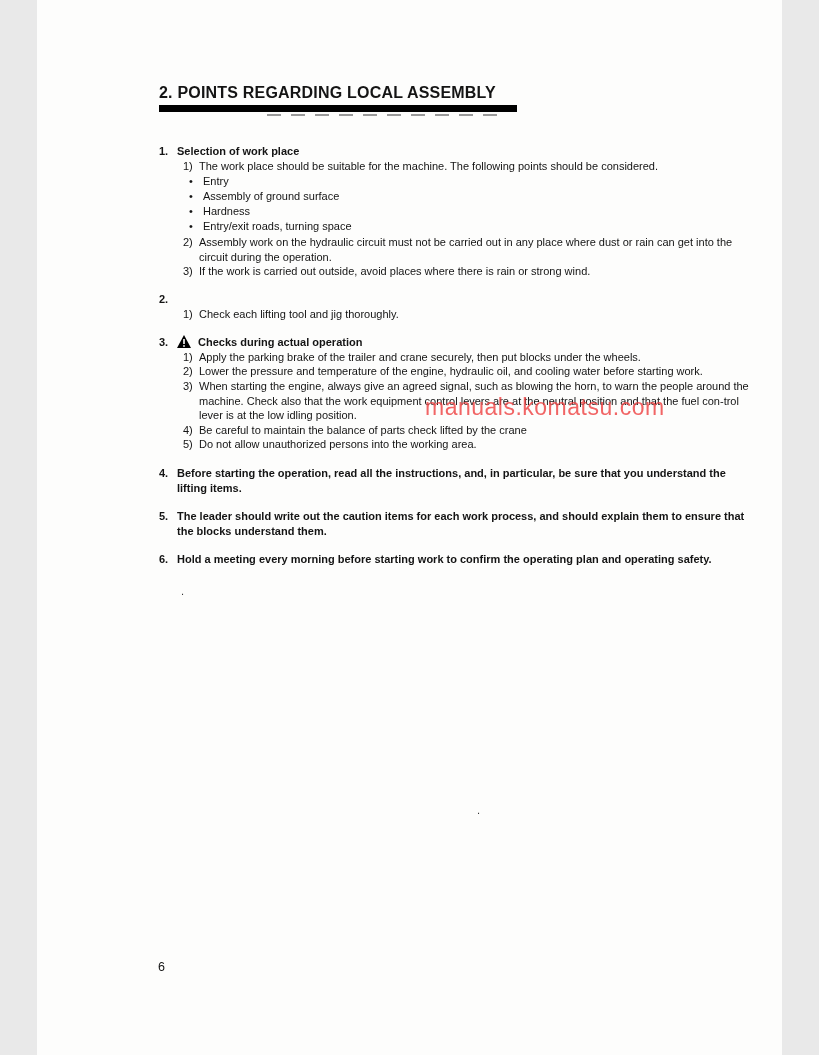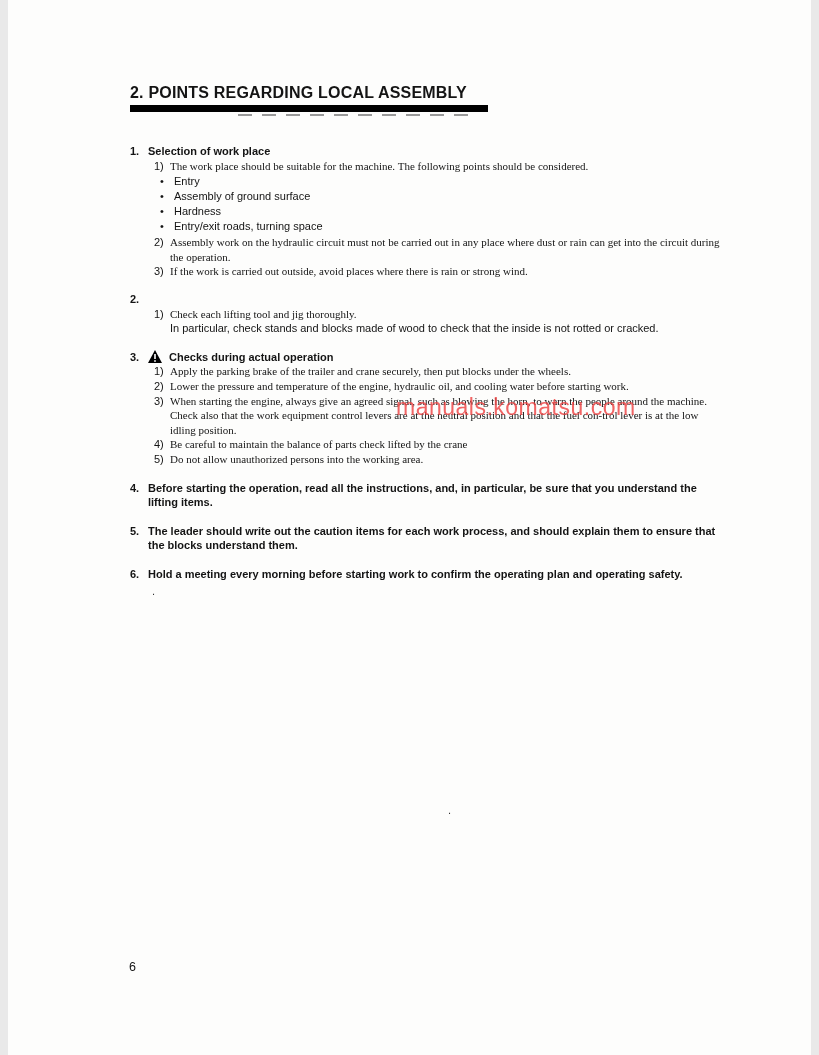--- a/index.html
+++ b/index.html
@@ -1,18 +1,18 @@
 <!DOCTYPE html>
 <html><head>
 <meta charset="utf-8">
 <style>
   html, body { margin: 0; padding: 0; background: #e9e9e9; }
   .page {
     position: relative;
-    width: 803px;
+    width: 745px;
     height: 1055px;
     margin: 0 auto;
     background: #fdfdfc;
     font-family: "Liberation Sans", sans-serif;
     color: #141414;
     overflow: hidden;
   }
   .content {
     position: absolute;
     left: 122px;
@@ -40,21 +40,21 @@
     margin-left: 108px;
     background: repeating-linear-gradient(90deg, #9a9a9a 0 14px, transparent 14px 24px);
   }
   .sec { margin-top: 13px; font-size: 11px; line-height: 14.6px; }
   .sec.para { margin-top: 14px; }
   .sec-head { display: flex; font-weight: bold; }
   .sec-num { width: 18px; flex: none; font-weight: bold; }
   .sec-head .warn-wrap { flex: none; margin-right: 7px; }
   .item { display: flex; margin-left: 24px; }
   .item-num { width: 16px; flex: none; }
-  .item-text { flex: 1; font-family: Liberation Serif, serif; }
+  .item-text { flex: 1; }
   .cont-line { margin-left: 40px; }
   .bullets { margin: 1px 0 1px 30px; padding: 0; list-style: none; }
   .bullets li { display: flex; line-height: 15px; }
   .bullet-mark { width: 14px; flex: none; }
   .warn-icon { display: inline-block; vertical-align: -2px; }
   .watermark {
     position: absolute;
     left: 388px;
     top: 394px;
     font-size: 23px;
@@ -122,21 +122,20 @@
     </div>
 
     <div class="sec">
       <div class="sec-head">
         <span class="sec-num">2.</span>
       </div>
       <div class="item">
         <span class="item-num">1)</span>
         <span class="item-text">Check each lifting tool and jig thoroughly.</span>
       </div>
-      <div class="cont-line">In particular, check stands and blocks made of wood to check that the inside is not rotted or cracked.</div>
     </div>
 
     <div class="sec" style="margin-top:14px">
       <div class="sec-head">
         <span class="sec-num">3.</span>
         <span class="warn-wrap">
           <svg class="warn-icon" width="14" height="13" viewBox="0 0 14 13" aria-hidden="true">
             <path d="M7 0 L14 13 L0 13 Z" fill="#000"></path>
             <rect x="6.2" y="4" width="1.6" height="5" fill="#fff"></rect>
             <rect x="6.2" y="10.2" width="1.6" height="1.6" fill="#fff"></rect>

